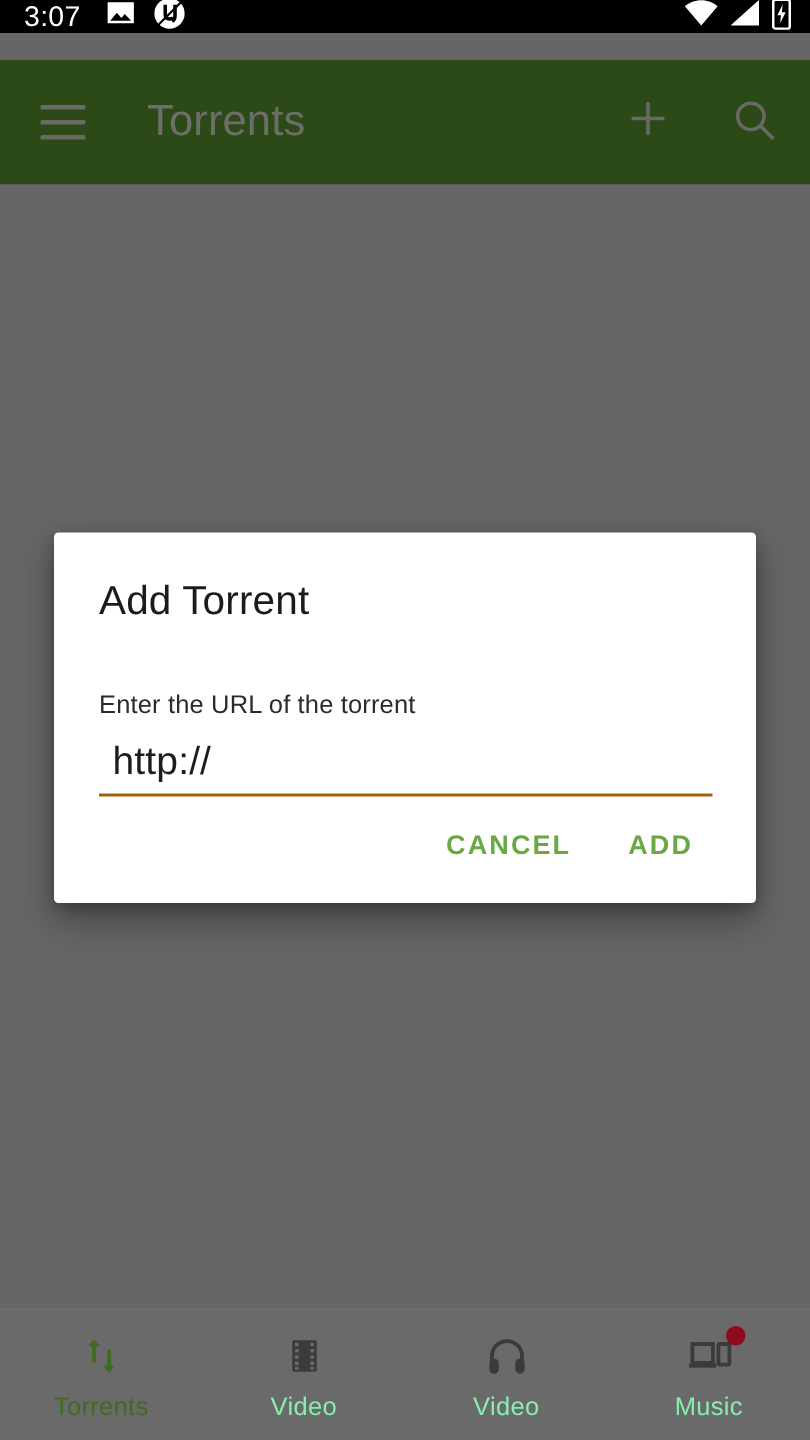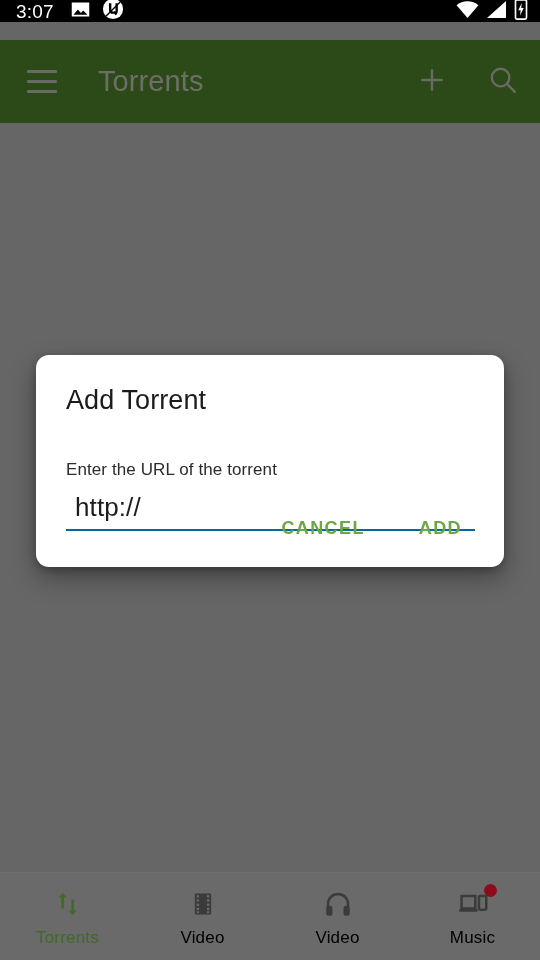--- a/index.html
+++ b/index.html
@@ -66,57 +66,57 @@
   #content-scrim {
     position: absolute; top: 123px; left: 0;
     width: 540px; height: 749px;
     background: #666666;
   }
 
   
   #dialog {
     position: absolute;
     left: 36px; top: 355px;
-    width: 468px; height: 212px;
+    width: 468px; height: 247px;
     background: #ffffff;
-    border-radius: 13px;
+    border-radius: 3px;
     box-shadow: 0 11px 26px rgba(0,0,0,.34), 0 3px 9px rgba(0,0,0,.24);
     padding: 0 30px;
   }
   #dialog-title {
     color: #1b1b1b;
     font-size: 27px;
     padding-top: 30px;
     letter-spacing: .1px;
   }
   #dialog-message {
     color: #2b2b2b;
     font-size: 17px;
     margin-top: 44px;
     letter-spacing: .1px;
   }
   #url-field-wrap {
     margin-top: 12px;
     padding-left: 9px;
-    border-bottom: 2px solid #0369a1;
+    border-bottom: 2px solid #a16207;
     width: 409px;
   }
   #url-input {
     border: none; outline: none; background: transparent;
     font-family: "Liberation Sans", sans-serif;
     font-size: 26px;
     color: #1d1d1d;
     width: 100%;
     padding: 0 0 6px 0;
     letter-spacing: .1px;
   }
   #dialog-actions {
     position: absolute;
     right: 28px; bottom: 18px;
-    display: flex; align-items: center; gap: 26px;
+    display: flex; align-items: center; gap: 10px;
   }
   .dialog-btn {
     background: none; border: none;
     font-family: "Liberation Sans", sans-serif;
     color: #6aa844;
     font-size: 18px;
     font-weight: bold;
     letter-spacing: 1.4px;
     padding: 10px 14px;
     cursor: pointer;
@@ -132,21 +132,21 @@
   }
   .nav-item {
     flex: 1;
     display: flex; flex-direction: column;
     align-items: center; justify-content: center;
     gap: 9px;
     position: relative;
     padding-top: 4px;
   }
   .nav-icon { height: 30px; display: flex; align-items: center; justify-content: center; position: relative; }
-  .nav-label { font-size: 17px; color: #000000; letter-spacing: .2px; }
+  .nav-label { font-size: 17px; color: #86efac; letter-spacing: .2px; }
   .nav-item.active .nav-label { color: #3f6b24; }
   .nav-badge {
     position: absolute;
     width: 13px; height: 13px;
     border-radius: 50%;
     background: #8e0b1e;
     top: -5px; right: -8px;
   }
 </style>
 </head>

